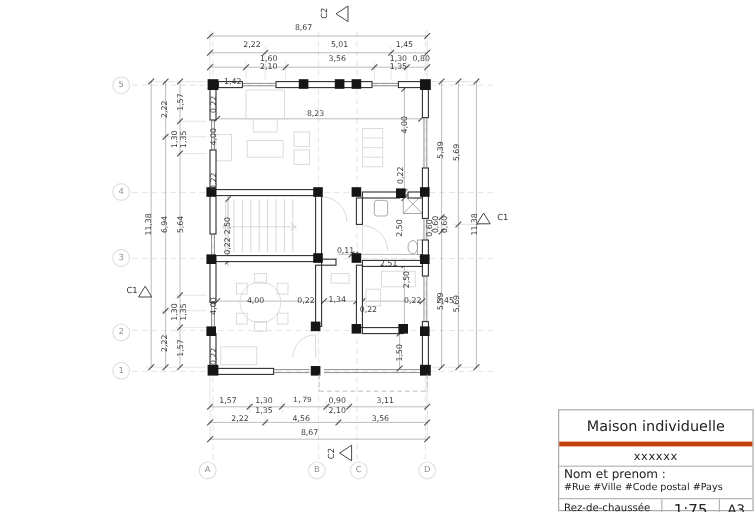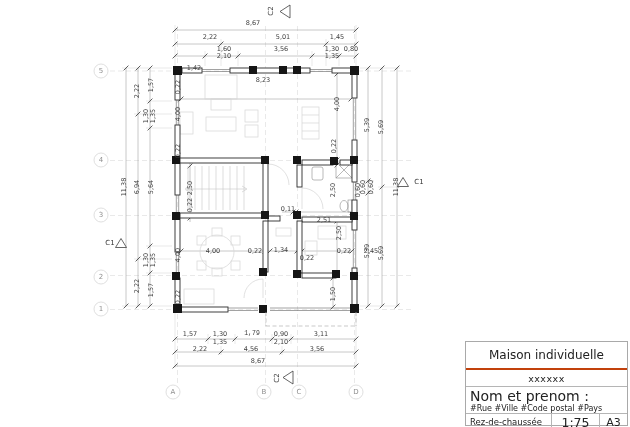--- a/index.html
+++ b/index.html
@@ -29,26 +29,26 @@
   .s-col{fill:var(--wall_fill);stroke:none}
   .s-stair{stroke:#c7c7c7;stroke-width:.6;fill:none}
   .s-furn{stroke:var(--furniture);stroke-width:.7;fill:none}
   .s-fix{stroke:#8a8a8a;stroke-width:.6;fill:none}
   .s-arc{stroke:#cccccc;stroke-width:.6;fill:none}
   .s-porch{stroke:#b3b3b3;stroke-width:.7;stroke-dasharray:4 2.5;fill:none}
   .s-tri{stroke:#3f3f3f;stroke-width:.8;fill:#fff}
   
   .tblock{position:absolute;left:465px;top:341px;width:163px;height:85px;border:1px solid #a9a9a9;
     background:#fff;box-sizing:border-box;color:#222;}
-  .tb-title{height:26px;border-bottom:2px solid #c2410c;display:flex;align-items:center;
+  .tb-title{height:26px;border-bottom:4px solid #c2410c;display:flex;align-items:center;
     justify-content:center;font-size:12px;}
   .tb-code{height:16px;border-bottom:1px solid #b5b5b5;display:flex;align-items:center;
     justify-content:center;font-size:9.5px;letter-spacing:.5px;}
   .tb-client{height:24px;border-bottom:1px solid #b5b5b5;padding:1px 4px;box-sizing:content-box;}
-  .tb-client-label{font-size:14px;color:#222;}
+  .tb-client-label{font-size:10px;color:#222;}
   .tb-client-name{font-size:6.5px;color:#333;}
   .tb-address{font-size:8px;color:#222;}
   .tb-bottom{height:16px;display:flex;align-items:stretch;}
   .tb-sheet{flex:1;display:flex;align-items:center;padding-left:4px;font-size:8.5px;}
   .tb-scale{width:47px;border-left:1px solid #b5b5b5;display:flex;align-items:center;
     justify-content:center;font-size:12.5px;}
   .tb-size{width:27px;border-left:1px solid #b5b5b5;display:flex;align-items:center;
     justify-content:center;font-size:11px;}
 </style>
 </head>
@@ -333,21 +333,21 @@
       <span class="dim rot" style="left: 178px; top: 255px;">4,00</span>
       <span class="dim rot" style="left: 178px; top: 297px;">0,22</span>
       <span class="dim rot" style="left: 367px; top: 125px;">5,39</span>
       <span class="dim rot" style="left: 363px; top: 187px;">0,60</span>
       <span class="dim rot" style="left: 371px; top: 187px;">0,60</span>
       <span class="dim rot" style="left: 367px; top: 251px;">5,39</span>
       <span class="dim rot" style="left: 381px; top: 127px;">5,69</span>
       <span class="dim rot" style="left: 381px; top: 253px;">5,69</span>
       <span class="dim rot" style="left: 396px; top: 187px;">11,38</span>
       <span class="dim rot" style="left: 358px; top: 190px;">0,60</span>
-      <span class="dim" style="left: 263px; top: 80px;">8,23</span>
+      <span class="dim" style="left: 263px; top: 95px;">8,23</span>
       <span class="dim rot" style="left: 337px; top: 104px;">4,00</span>
       <span class="dim rot" style="left: 334px; top: 146px;">0,22</span>
       <span class="dim" style="left: 288px; top: 209px;">0,11</span>
       <span class="dim" style="left: 324px; top: 220px;">2,51</span>
       <span class="dim rot" style="left: 333px; top: 190px;">2,50</span>
       <span class="dim" style="left: 213px; top: 251px;">4,00</span>
       <span class="dim" style="left: 255px; top: 251px;">0,22</span>
       <span class="dim" style="left: 281px; top: 250px;">1,34</span>
       <span class="dim" style="left: 307px; top: 258px;">0,22</span>
       <span class="dim" style="left: 324px; top: 251px; margin-left: 47px;">2,45</span>

